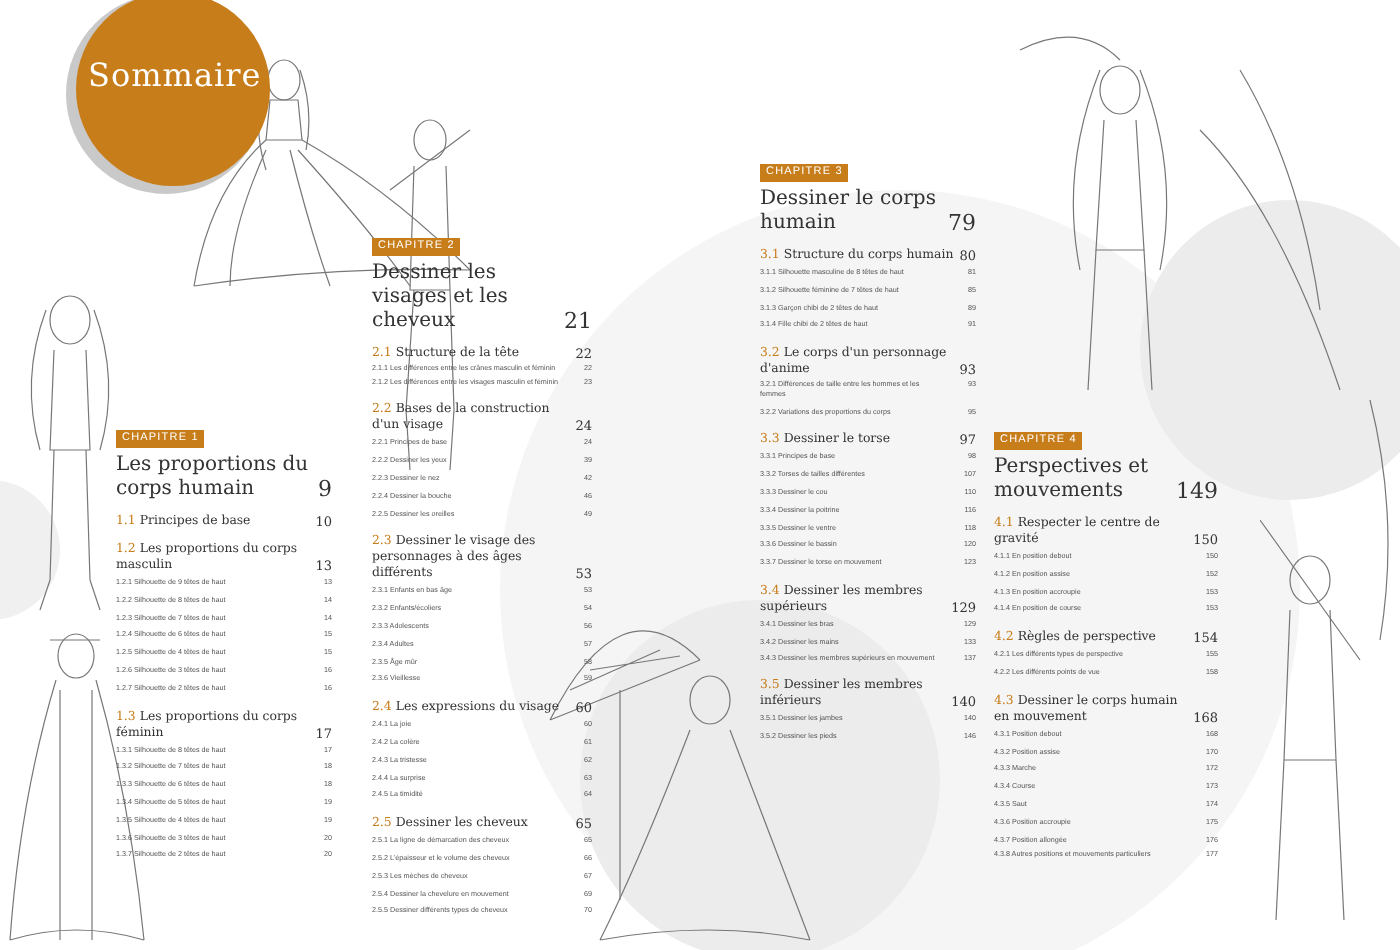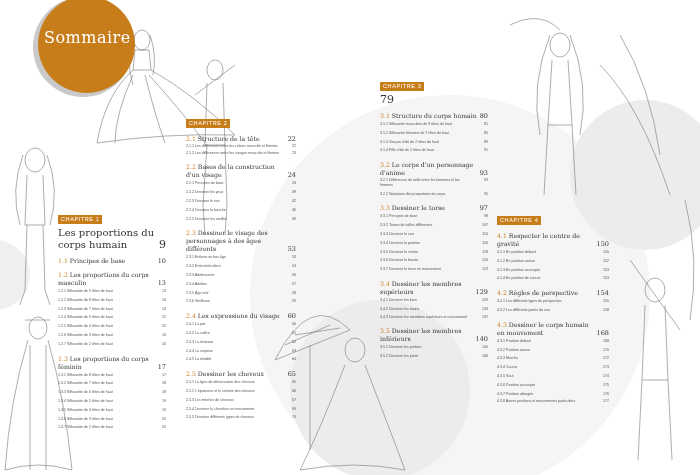--- a/index.html
+++ b/index.html
@@ -159,20 +159,24 @@
       <span class="pg">20</span>
     </div>
   <div class="sub">
       <span class="t">1.3.7 Silhouette de 2 têtes de haut</span>
       <span class="pg">20</span>
     </div>
 </div>
 
 <div class="col" style="left:186px;top:111px;width:110px;">
   <span class="tag">CHAPITRE 2</span>
+  <div class="ch-title">
+      <span>Dessiner les visages et les cheveux</span>
+      <span class="pg">21</span>
+    </div>
   <div class="sec">
       <span><span class="num">2.1</span><span>Structure de la tête</span></span>
       <span class="pg">22</span>
     </div>
   <div class="sub two">
       <span class="t">2.1.1 Les différences entre les crânes masculin et féminin</span>
       <span class="pg">22</span>
     </div>
   <div class="sub two">
       <span class="t">2.1.2 Les différences entre les visages masculin et féminin</span>
@@ -276,20 +280,21 @@
     </div>
   <div class="sub">
       <span class="t">2.5.5 Dessiner différents types de cheveux</span>
       <span class="pg">70</span>
     </div>
 </div>
 
 <div class="col" style="left:380px;top:74px;width:108px;">
   <span class="tag">CHAPITRE 3</span>
   <div class="ch-title">
+      <span>Dessiner le corps humain</span>
       <span class="pg">79</span>
     </div>
   <div class="sec">
       <span><span class="num">3.1</span><span>Structure du corps humain</span></span>
       <span class="pg">80</span>
     </div>
   <div class="sub">
       <span class="t">3.1.1 Silhouette masculine de 8 têtes de haut</span>
       <span class="pg">81</span>
     </div>
@@ -374,20 +379,24 @@
       <span class="pg">140</span>
     </div>
   <div class="sub">
       <span class="t">3.5.2 Dessiner les pieds</span>
       <span class="pg">146</span>
     </div>
 </div>
 
 <div class="col" style="left:497px;top:208px;width:112px;">
   <span class="tag">CHAPITRE 4</span>
+  <div class="ch-title">
+      <span>Perspectives et mouvements</span>
+      <span class="pg">149</span>
+    </div>
   <div class="sec">
       <span><span class="num">4.1</span><span>Respecter le centre de gravité</span></span>
       <span class="pg">150</span>
     </div>
   <div class="sub">
       <span class="t">4.1.1 En position debout</span>
       <span class="pg">150</span>
     </div>
   <div class="sub">
       <span class="t">4.1.2 En position assise</span>

